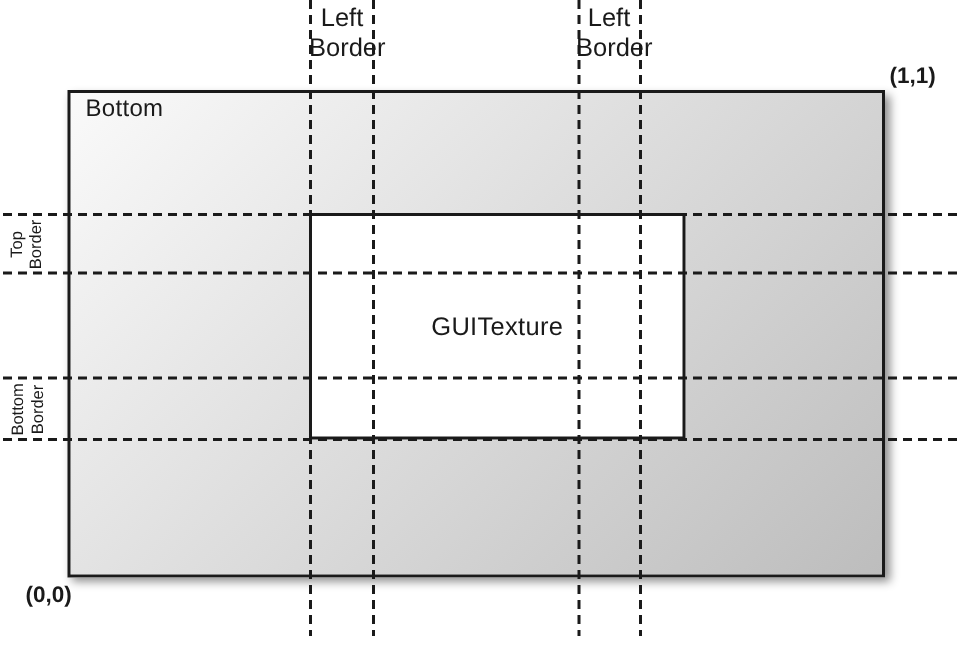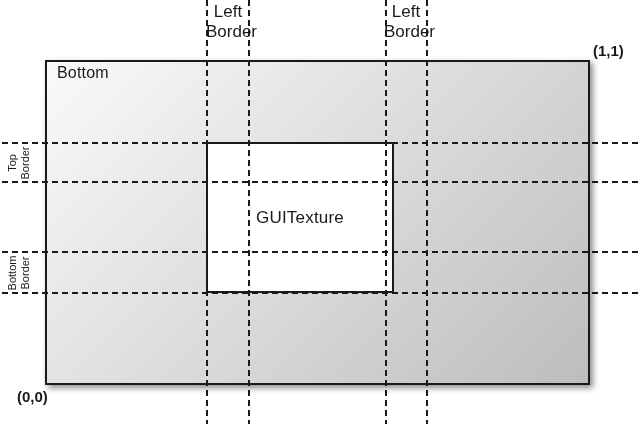--- a/index.html
+++ b/index.html
@@ -36,21 +36,21 @@
     left: 57px; top: 64px;
     font-size: 16px;
     letter-spacing: 0.2px;
     z-index: 5;
   }
 
   
   .texture-rect {
     position: absolute;
     left: 206px; top: 142px;
-    width: 188px; height: 151px;
+    width: 251px; height: 151px;
     border: 2px solid var(--line);
     background: var(--texture-fill);
     display: flex;
     align-items: center;
     justify-content: center;
     z-index: 2;
   }
   .texture-label {
     font-size: 17px;
     letter-spacing: 0.2px;

